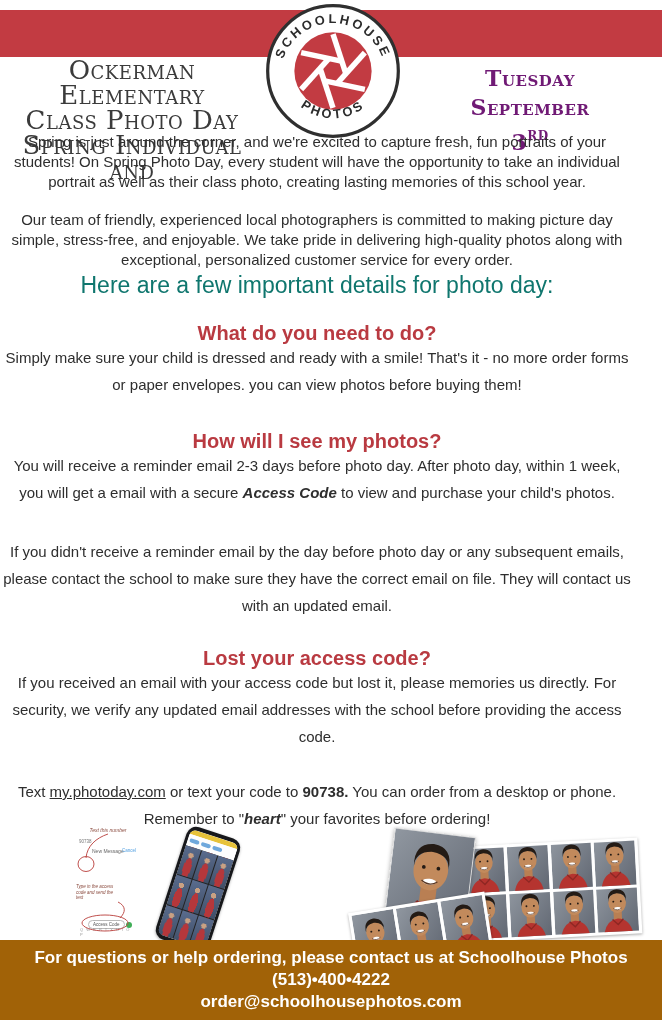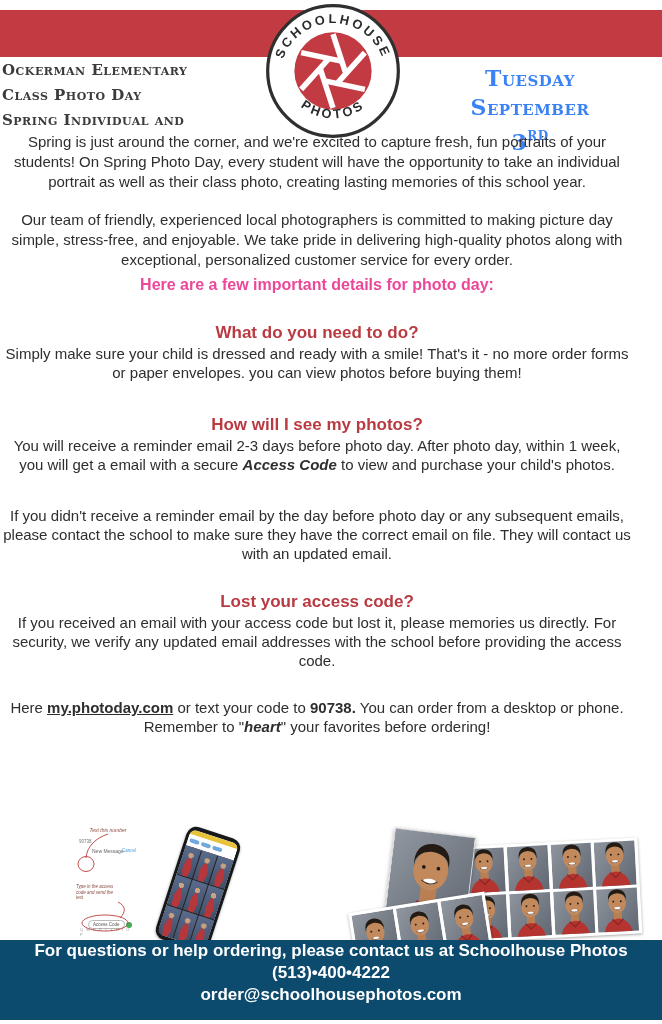--- a/index.html
+++ b/index.html
@@ -2,39 +2,39 @@
 <html><head>
 <meta charset="utf-8">
 <style>
   html,body{margin:0;padding:0;background:#ffffff;}
   .page{position:relative;width:662px;height:1024px;background:#fff;overflow:hidden;
         font-family:"Liberation Sans",sans-serif;color:#2e2e2e;}
   .redbar{position:absolute;top:10px;left:0;width:662px;height:47px;background:#c23b42;}
   
   .logo{position:absolute;left:259px;top:2px;width:148px;height:138px;}
   
-  .title{position:absolute;top:58px;left:2px;width:260px;text-align:left;
-         font-family:"DejaVu Serif","Liberation Serif",serif;font-weight:700;
-         font-variant:small-caps;font-size:15px;line-height:25px;letter-spacing:.5px;color:#3b3b3b;}
+  .title{position:absolute;top:58px;left:2px;width:260px;text-align:center;
+         font-family:"DejaVu Serif","Liberation Serif",serif;font-weight:400;
+         font-variant:small-caps;font-size:26px;line-height:25px;letter-spacing:.5px;color:#3b3b3b;}
   .date{position:absolute;top:64px;left:448px;width:164px;text-align:center;
         font-family:"DejaVu Serif","Liberation Serif",serif;font-weight:700;
-        font-variant:small-caps;font-size:22px;line-height:29px;letter-spacing:.5px;color:#3b82f6;}
+        font-variant:small-caps;font-size:22px;line-height:29px;letter-spacing:.5px;color:#701a75;}
   .date sup{font-size:17px;position:relative;top:-2px;}
   
   .content{position:absolute;top:132px;left:0;width:634px;text-align:center;
            font-size:15px;line-height:20px;}
   .content p{margin:0;}
   .intro1{margin-bottom:18px !important;}
-  .details{color:#ec4899;font-size:16px;line-height:30px;font-weight:700;margin:24px 0 0 0;}
+  .details{color:#0f766e;font-size:23px;line-height:30px;font-weight:400;margin:24px 0 0 0;}
   .section{margin-top:32px;}
   .section.first{margin-top:22px;}
   .section.gap-lg{margin-top:28px;}
-  .q{color:#b93a41;font-size:17px;line-height:22px;font-weight:700;margin:0 0 2px 0;}
-  .a{line-height:19px;}
-  .link{font-weight:700;text-decoration:underline;cursor:pointer;}
+  .q{color:#b93a41;font-size:20px;line-height:22px;font-weight:700;margin:0 0 2px 0;}
+  .a{line-height:27px;}
+  .link{font-weight:400;text-decoration:underline;cursor:pointer;}
   
   .texting{position:absolute;left:74px;top:826px;width:64px;height:112px;background:#fff;font-style:italic;}
   .hand{color:#8a4a3e;font-size:5px;line-height:6px;position:absolute;}
   .hand.top{top:1px;left:6px;width:56px;text-align:center;}
   .tiny-num{position:absolute;top:13px;left:5px;font-size:4.5px;color:#777;font-style:normal;}
   .nm{position:absolute;top:22px;left:18px;font-size:5px;color:#666;font-style:normal;}
   .cancel{position:absolute;top:22px;right:2px;font-size:4.5px;color:#4d9de0;font-style:normal;}
   .note{top:58px;left:2px;width:42px;text-align:left;font-size:4.5px;line-height:5.5px;}
   .pill{position:absolute;bottom:9px;left:14px;border:1px solid #b9b9b9;border-radius:5px;
         padding:1px 4px;font-size:4.5px;color:#555;font-style:normal;background:#fff;}
@@ -62,22 +62,22 @@
             border:1px solid #d8d8d8;box-shadow:0 1px 4px rgba(0,0,0,.3);z-index:2;}
   .bigprint svg{display:block;width:100%;height:100%;}
   .sheet{position:absolute;background:#fff;box-shadow:0 1px 3px rgba(0,0,0,.35);
          display:grid;gap:3px;padding:3px;box-sizing:border-box;}
   .sheet svg{display:block;width:100%;height:100%;}
   .sheet.right{left:162px;top:16px;width:178px;height:96px;grid-template-columns:repeat(4,1fr);
                grid-template-rows:1fr 1fr;transform:rotate(-3deg);z-index:1;}
   .sheet.bottomleft{left:52px;top:76px;width:138px;height:62px;grid-template-columns:repeat(3,1fr);
                transform:rotate(-9deg);z-index:3;}
   
-  .footer{position:absolute;left:0;top:940px;width:662px;height:80px;background:#0c4a6e;
-          color:#fff;text-align:center;font-weight:700;box-sizing:border-box;}
+  .footer{position:absolute;left:0;top:940px;width:662px;height:80px;background:#a16207;
+          color:#fff;text-align:center;font-weight:700;box-sizing:border-box;padding-top:7px;}
   .footer div{font-size:17px;line-height:22px;}
   .hidden-defs{position:absolute;width:0;height:0;}
 </style>
 </head>
 <body>
 
 <svg class="hidden-defs" aria-hidden="true">
   <defs>
     <linearGradient id="gbg" x1="0" y1="0" x2="1" y2="1">
       <stop offset="0" stop-color="#9097a0"></stop>
@@ -155,21 +155,21 @@
     <div class="section">
       <p class="a">If you didn't receive a reminder email by the day before photo day or any subsequent emails, please contact the school to make sure they have the correct email on file. They will contact us with an updated email.</p>
     </div>
 
     <div class="section gap-lg">
       <p class="q">Lost your access code?</p>
       <p class="a">If you received an email with your access code but lost it, please memories us directly. For security, we verify any updated email addresses with the school before providing the access code.</p>
     </div>
 
     <div class="section gap-lg">
-      <p class="a"><span>Here </span><span class="link">my.photoday.com</span><span> or text your code to </span><b>90738.</b><span> You can order from a desktop or phone. Remember to "</span><b><i>heart</i></b><span>" your favorites before ordering!</span></p>
+      <p class="a"><span>Text </span><span class="link">my.photoday.com</span><span> or text your code to </span><b>90738.</b><span> You can order from a desktop or phone. Remember to "</span><b><i>heart</i></b><span>" your favorites before ordering!</span></p>
     </div>
   </div>
 
   <div class="texting">
     <div class="hand top">Text this number</div>
     <div class="tiny-num">90738</div>
     <div class="nm">New Message</div>
     <div class="cancel">Cancel</div>
     <div class="hand note">Type in the access code and send the text</div>
     <span class="pill">Access Code</span>

